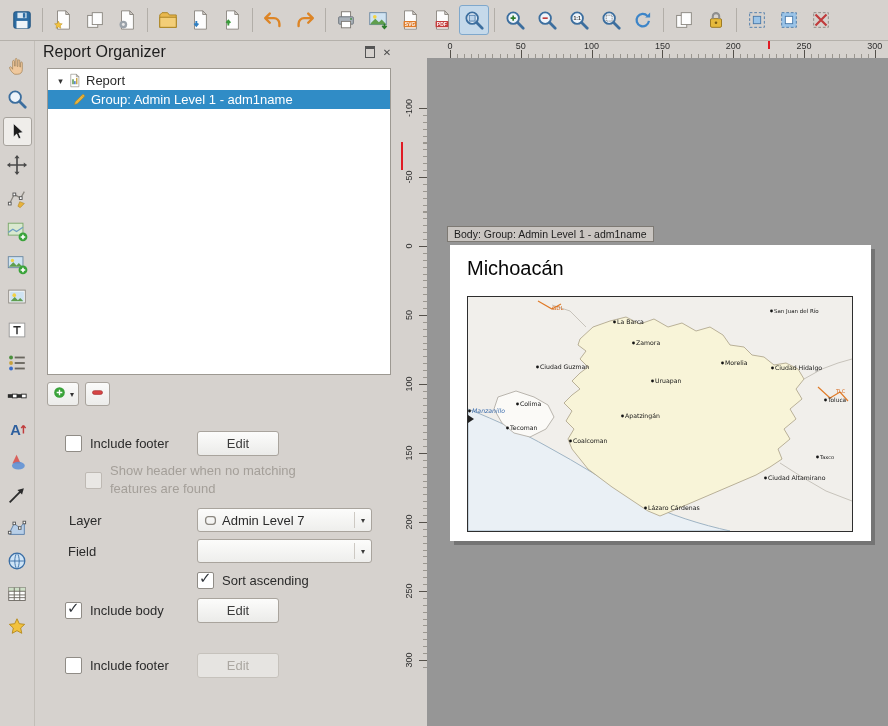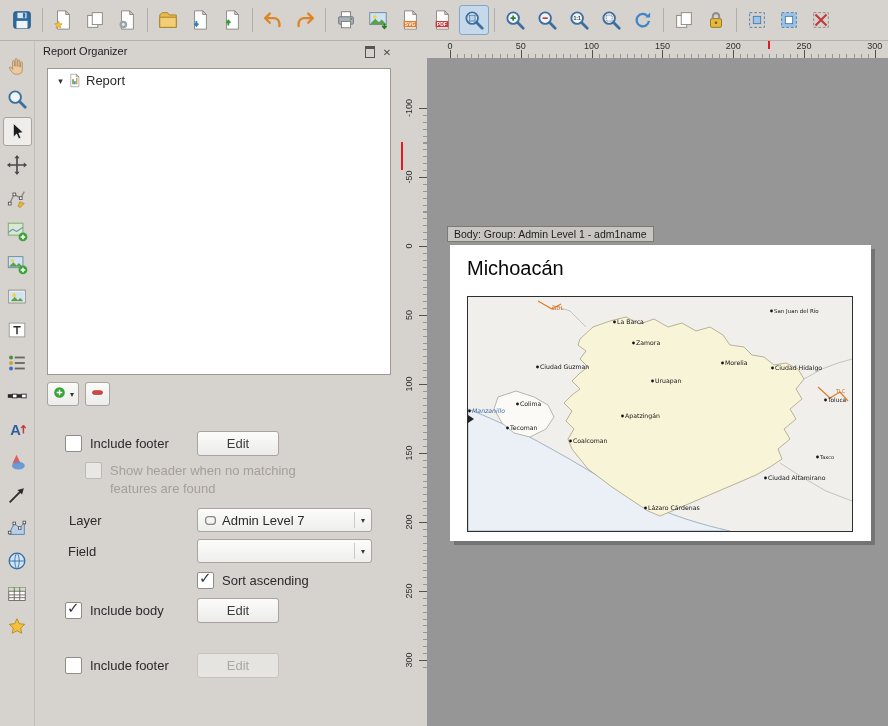--- a/index.html
+++ b/index.html
@@ -20,21 +20,21 @@
         border-right:1px solid #c2beb8;display:flex;flex-direction:column;align-items:center;
         padding-top:8px;box-sizing:border-box}
   .vbtn{width:29px;height:29px;margin:2px 0;border:1px solid transparent;border-radius:3px;
         background:transparent;display:flex;align-items:center;justify-content:center;padding:0;cursor:pointer}
   .vbtn svg{width:22px;height:22px}
   .vbtn.active{background:#efedea;border-color:#a7a39d}
 
   
   #panel{position:absolute;left:35px;top:41px;width:366px;height:685px;background:#d6d2ce}
   .panel-header{position:absolute;left:8px;top:2px;right:4px;height:18px}
-  .panel-title{font-size:11px;color:#1d1d1d}
+  .panel-title{font-size:16px;color:#1d1d1d}
   .win-btn{position:absolute;top:2px;width:14px;height:14px;display:flex;align-items:center;
            justify-content:center;font-size:10px;color:#4a4a4a;cursor:pointer}
   #float-btn{right:20px}
   #close-btn{right:3px}
   .float-glyph{width:8px;height:8px;border:1px solid #555;border-top-width:3px}
 
   #tree{position:absolute;left:12px;top:27px;width:344px;height:307px;background:#fff;
         border:1px solid #9d9992;box-sizing:border-box;overflow:hidden}
   .tree-row{height:19px;display:flex;align-items:center;white-space:nowrap;cursor:default}
   .tree-row.root{padding-left:6px;margin-top:2px}
@@ -62,21 +62,21 @@
        display:flex;align-items:center;justify-content:center;cursor:pointer}
   .btn.disabled{color:#aba7a1;background:#e6e4e1;border-color:#c6c2bc;cursor:default}
   .combo{width:175px;height:24px;border:1px solid #a9a49d;border-radius:3px;box-sizing:border-box;
          background:linear-gradient(#fcfcfb,#eeeeec);display:flex;align-items:center;
          padding:0 0 0 6px;font-size:13px;cursor:pointer}
   .combo .layer-icon{display:flex;margin-right:5px}
   .combo .layer-icon svg{width:13px;height:13px}
   .combo .arrow{margin-left:auto;font-size:8px;color:#3a3a3a;border-left:1px solid #cdc9c3;
                 padding:0 6px;height:16px;display:flex;align-items:center}
   .disabled-text{color:#a49f99;font-size:13px;line-height:18px;width:235px;margin-left:8px}
-  .dis-row{position:absolute;left:50px;display:flex;align-items:flex-start}
+  .dis-row{position:absolute;left:50px;display:flex;align-items:center}
 
   
   #corner{position:absolute;left:401px;top:41px;width:26px;height:17px;background:#d6d2ce}
   #hruler{position:absolute;left:427px;top:41px;width:461px;height:17px;background-color:#d6d2ce;
           border-bottom:1px solid #a5a19b;
           background-image:
             repeating-linear-gradient(to right,#9a968f 0 1px,transparent 1px 7.08px),
             repeating-linear-gradient(to right,#716d67 0 1px,transparent 1px 70.8px);
           background-size:430px 4px,430px 8px;
           background-position:23px bottom,23px bottom;background-repeat:no-repeat}
@@ -430,20 +430,29 @@
         <span class="tree-icon" id="report-icon">
             <svg viewBox="0 0 24 24" aria-hidden="true">
               <path d="M6 2h9l4 4v16H6z" fill="#fff" stroke="#8a867f"></path>
               <path d="M15 2l4 4h-4z" fill="#d6d2cc" stroke="#8a867f"></path>
               <rect x="8.5" y="10" width="2.2" height="8" fill="#4a8f3c"></rect>
               <rect x="11.5" y="13" width="2.2" height="5" fill="#3c6ec8"></rect>
               <rect x="14.5" y="8" width="2.2" height="10" fill="#c8a23c"></rect>
             </svg>
           </span>
         <span>Report</span>
+      </div>
+      <div class="tree-row selected">
+        <span class="tree-icon" id="group-icon">
+            <svg viewBox="0 0 24 24" aria-hidden="true">
+              <path d="M4 20l1.2-4.4L16.4 4.4a1.8 1.8 0 012.6 0l.6.6a1.8 1.8 0 010 2.6L8.4 18.8z" fill="#e8b23c" stroke="#a8811f" stroke-width=".8"></path>
+              <path d="M15.6 5.2l3.2 3.2" stroke="#a8811f" stroke-width=".8"></path>
+            </svg>
+          </span>
+        <span>Group: Admin Level 1 - adm1name</span>
       </div>
     </div>
 
     <div id="tree-btns">
       <div class="small-btn" id="add-section-btn">
         <span id="add-icon"><svg viewBox="0 0 24 24" aria-hidden="true">
               <circle cx="12" cy="12" r="8.5" fill="#3aa33a"></circle>
               <path d="M12 7.5v9M7.5 12h9" stroke="#fff" stroke-width="2.2"></path>
             </svg></span>
           <span class="caret">▾</span>

